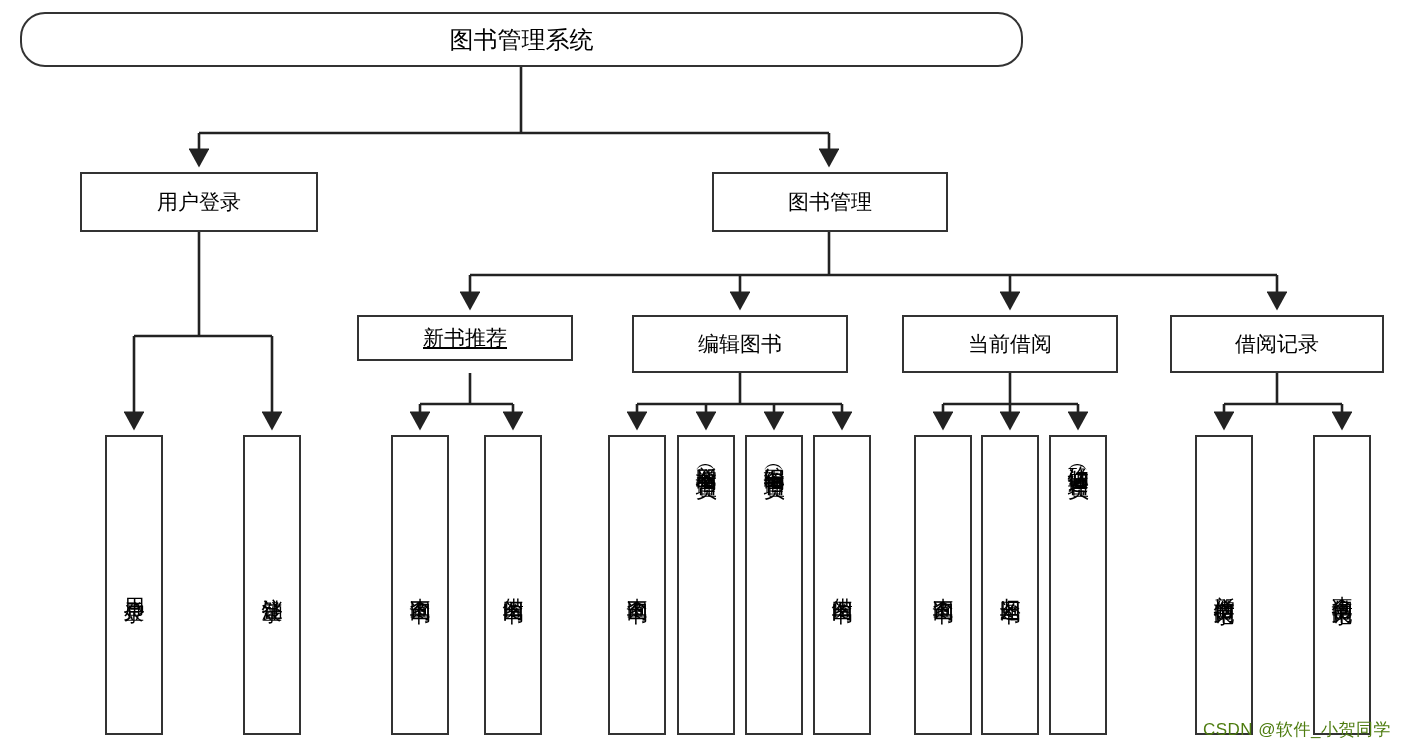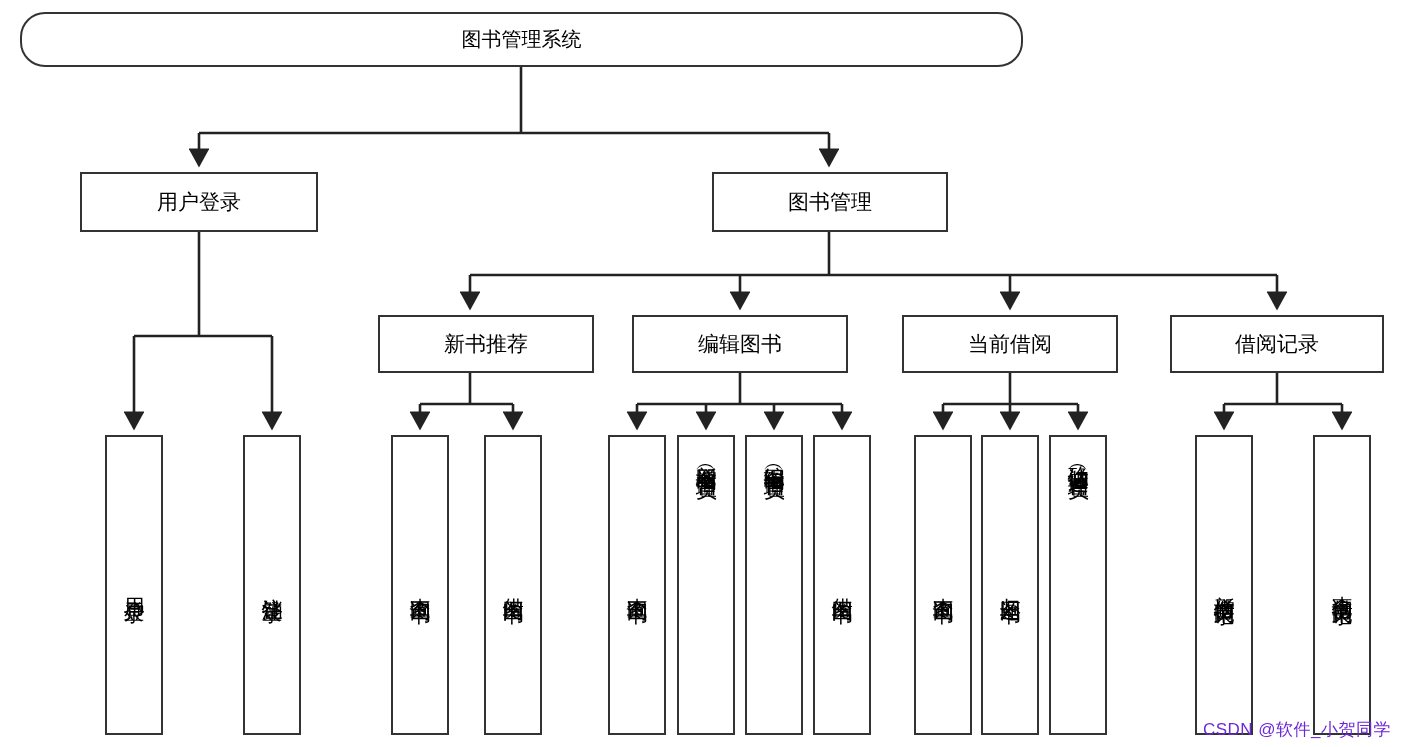--- a/index.html
+++ b/index.html
@@ -29,21 +29,21 @@
     box-sizing: border-box;
     border: 2px solid #333333;
     background: #ffffff;
     display: flex;
     align-items: center;
     justify-content: center;
     color: #000000;
     text-align: center;
   }
   .node.root {
-    font-size: 20px;
+    font-size: 24px;
     border-radius: 25px;
   }
   .node.level2 {
     font-size: 21px;
   }
   .node.leaf {
     font-size: 21px;
     line-height: 1.08;
     padding: 4px 0;
     align-items: center;
@@ -68,21 +68,21 @@
   }
   .leaf-inner.centered {
     align-items: center;
     padding-top: 0;
   }
   #watermark {
     position: absolute;
     right: 14px;
     bottom: 6px;
     font-size: 17px;
-    color: #6d28d9;
+    color: #4d7c0f;
     letter-spacing: 0.5px;
     white-space: nowrap;
     pointer-events: none;
   }
 </style>
 </head>
 <body>
 
 <div id="canvas">
 
@@ -138,21 +138,21 @@
       <path d="M 1342 404 L 1342 427" marker-end="url(#arrow)"></path>
     </g>
   </svg>
 
   <div class="node root" style="left:20px; top:12px; width:1003px; height:55px;">图书管理系统</div>
 
   <div class="node level2" style="left:80px; top:172px; width:238px; height:60px;">用户登录</div>
 
   <div class="node level2" style="left:712px; top:172px; width:236px; height:60px;font-family:Liberation Serif, serif;">图书管理</div>
 
-  <div class="node level2" style="left:378px; top:315px; width:216px; height:58px;">新书推荐</div>
+  <div class="node level2" style="left:357px; top:315px; width:216px; height:46px;text-decoration:underline;">新书推荐</div>
 
   <div class="node level2" style="left:632px; top:315px; width:216px; height:58px;">编辑图书</div>
 
   <div class="node level2" style="left:1170px; top:315px; width:214px; height:58px;">借阅记录</div>
 
   <div class="node level2" style="left:902px; top:315px; width:216px; height:58px;">当前借阅</div>
 
   <div class="node leaf" style="left:105px; top:435px; width:58px; height:300px;">
     <span class="leaf-inner centered">
         <span class="vtext">用户登录</span>

